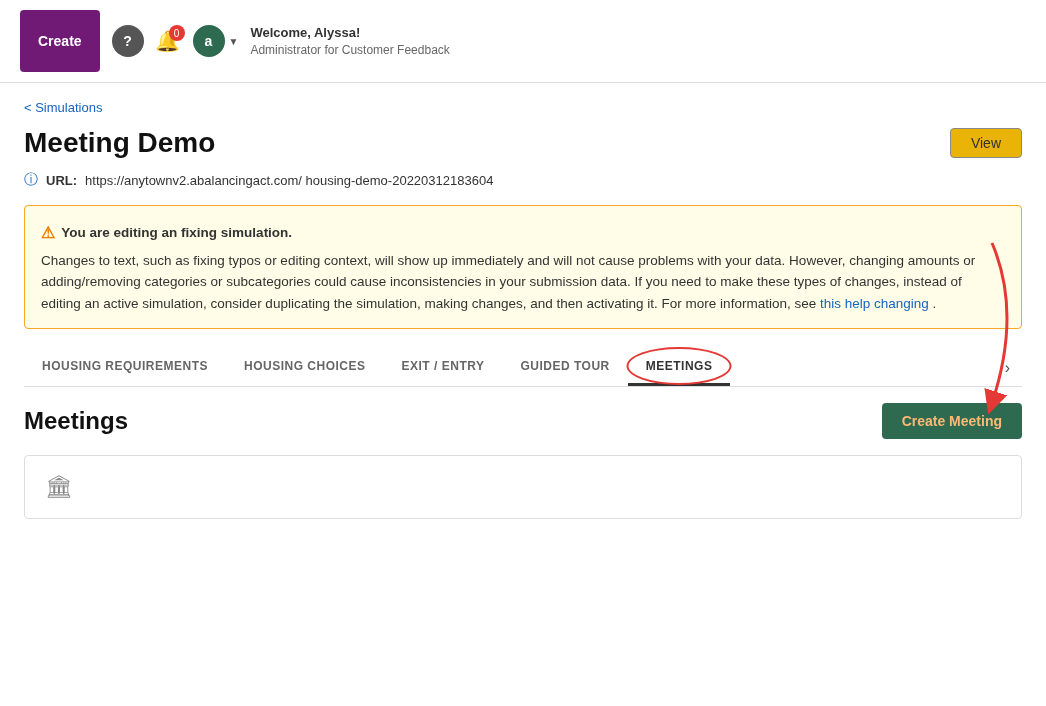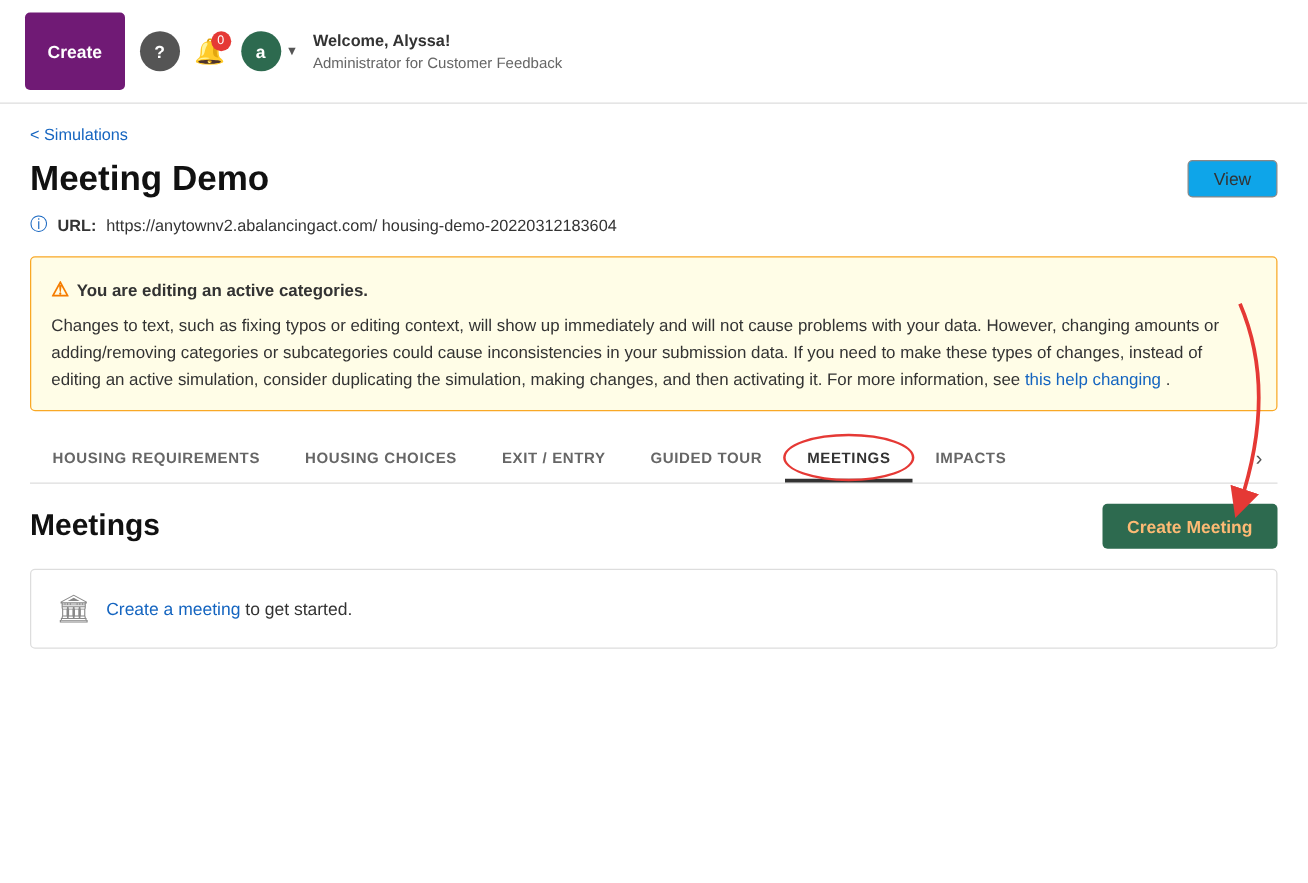--- a/index.html
+++ b/index.html
@@ -124,21 +124,21 @@
       justify-content: space-between;
       margin-bottom: 12px;
     }
     .page-title {
       font-size: 28px;
       font-weight: 700;
       color: #111;
     }
     .btn-view {
       border: 1px solid #888;
-      background: #0ea5e9;
+      background: #eab308;
       padding: 6px 20px;
       font-size: 14px;
       border-radius: 4px;
       cursor: pointer;
       color: #333;
     }
 
     
     .url-row {
       display: flex;
@@ -319,21 +319,21 @@
 
   <div class="url-row">
     <span class="url-icon">ⓘ</span>
     <span class="url-label">URL:</span>
     <span class="url-value">https://anytownv2.abalancingact.com/ housing-demo-20220312183604</span>
   </div>
 
   <div class="warning-banner">
     <div class="warning-title">
       <span class="warning-icon">⚠</span>
-      <span>You are editing an active categories.</span>
+      <span>You are editing an fixing simulation.</span>
     </div>
     <span>Changes to text, such as fixing typos or editing context, will show up immediately and will not cause problems with your data. However, changing amounts or adding/removing categories or subcategories could cause inconsistencies in your submission data. If you need to make these types of changes, instead of editing an active simulation, consider duplicating the simulation, making changes, and then activating it. For more information, see</span>
     <a href="#" class="warning-link">this help changing</a>
     <span>.</span>
   </div>
 
   <div class="tabs-container">
     <div class="tabs">
       <div class="tab">HOUSING REQUIREMENTS</div>
       <div class="tab">HOUSING CHOICES</div>
@@ -346,39 +346,34 @@
           top: 50%;
           left: 50%;
           transform: translate(-50%, -50%);
           width: 105px;
           height: 38px;
           border: 2.5px solid #e53935;
           border-radius: 50%;
           pointer-events: none;
         "></div>
       </div>
-      <div class="tab">IMPACTS</div>
       <div class="tabs-chevron">›</div>
     </div>
   </div>
 
   <div class="meetings-section-wrapper">
     <div class="section-header">
       <h2 class="section-title">Meetings</h2>
       <div style="position:relative; display:inline-block;">
         <button class="btn-create-meeting">Create Meeting</button>
       </div>
     </div>
 
     <div class="empty-card">
       <span class="meeting-icon">🏛</span>
-      <span class="empty-text">
-        <a href="#" class="empty-link">Create a meeting</a>
-        <span>to get started.</span>
-      </span>
     </div>
 
     <svg class="arrow-overlay" viewBox="0 0 120 200" xmlns="http://www.w3.org/2000/svg">
       <defs>
         <marker id="arrowhead" markerWidth="8" markerHeight="8" refX="4" refY="4" orient="auto">
           <path d="M0,0 L8,4 L0,8 Z" fill="#e53935"></path>
         </marker>
       </defs>
       <path d="M 80 10 Q 110 80 80 170" stroke="#e53935" stroke-width="3" fill="none" marker-end="url(#arrowhead)"></path>
     </svg>

